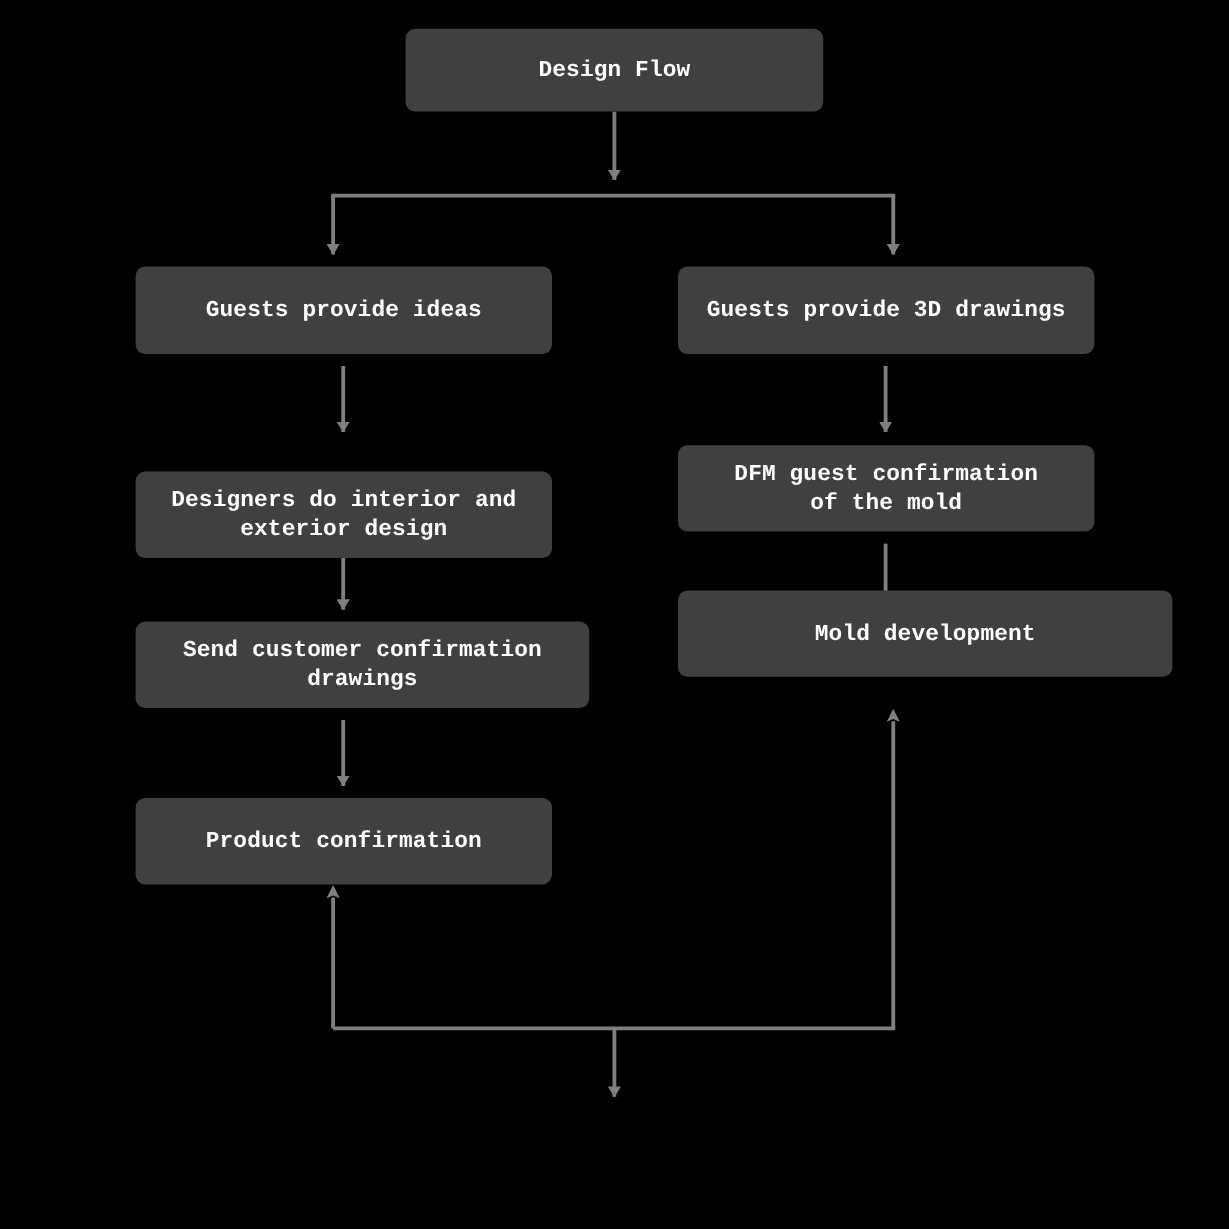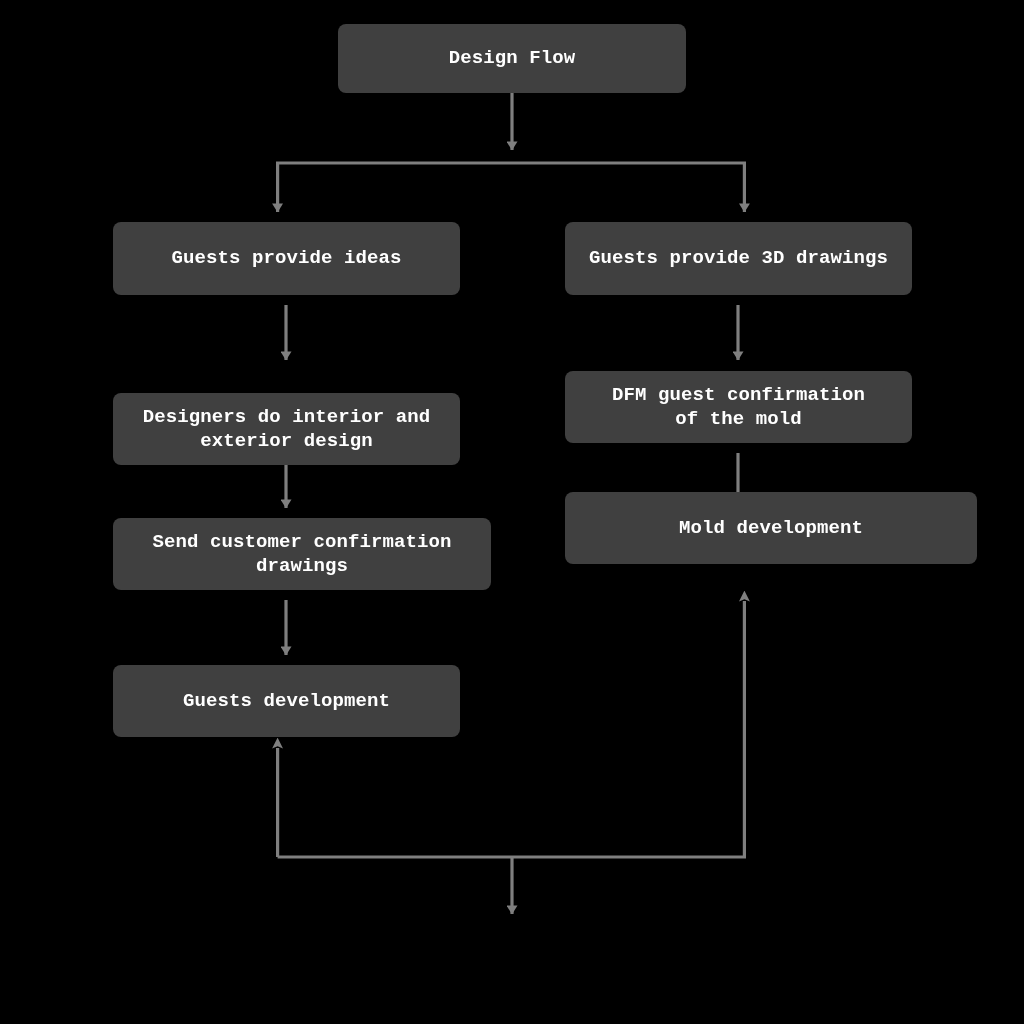--- a/index.html
+++ b/index.html
@@ -77,15 +77,15 @@
   <div class="node" style="left:338px; top:24px;  width:348px; height:69px;">Design Flow</div>
   <div class="node" style="left:113px; top:222px; width:347px; height:73px;">Guests provide ideas</div>
   <div class="node" style="left:565px; top:222px; width:347px; height:73px;">Guests provide 3D drawings</div>
   <div class="node" style="left:113px; top:393px; width:347px; height:72px;">Designers do interior and
 exterior design</div>
   <div class="node" style="left:565px; top:371px; width:347px; height:72px;">DFM guest confirmation
 of the mold</div>
   <div class="node" style="left:113px; top:518px; width:378px; height:72px;">Send customer confirmation
 drawings</div>
   <div class="node" style="left:565px; top:492px; width:412px; height:72px;">Mold development</div>
-  <div class="node" style="left:113px; top:665px; width:347px; height:72px;">Guests development</div>
+  <div class="node" style="left:113px; top:665px; width:347px; height:72px;">Product confirmation</div>
 
 </div>
 
 </body></html>

